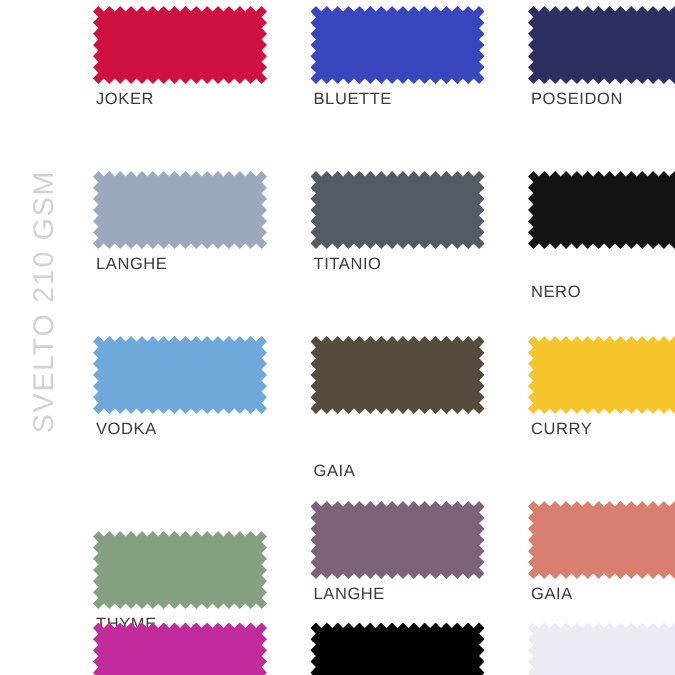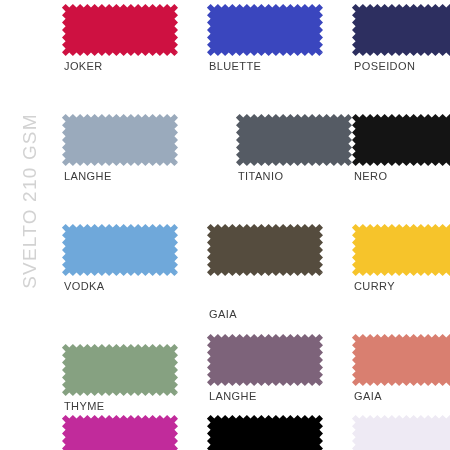--- a/index.html
+++ b/index.html
@@ -112,35 +112,35 @@
         <div class="swatch-label" style="color: rgb(59, 59, 59);">POSEIDON</div>
       </div>
       <div class="swatch-cell" style="left: 62px; top: 114px;">
         <div class="swatch">
           <svg viewBox="0 0 116 52" xmlns="http://www.w3.org/2000/svg">
             <polygon points="0.00,3.60 3.63,0.00 7.25,3.60 10.88,0.00 14.50,3.60 18.13,0.00 21.75,3.60 25.38,0.00 29.00,3.60 32.63,0.00 36.25,3.60 39.88,0.00 43.50,3.60 47.13,0.00 50.75,3.60 54.38,0.00 58.00,3.60 61.63,0.00 65.25,3.60 68.88,0.00 72.50,3.60 76.13,0.00 79.75,3.60 83.38,0.00 87.00,3.60 90.63,0.00 94.25,3.60 97.88,0.00 101.50,3.60 105.13,0.00 108.75,3.60 112.38,0.00 112.40,3.60 112.40,0.00 116.00,3.71 112.40,7.43 116.00,11.14 112.40,14.86 116.00,18.57 112.40,22.29 116.00,26.00 112.40,29.71 116.00,33.43 112.40,37.14 116.00,40.86 112.40,44.57 116.00,48.29 112.40,48.40 116.00,48.40 112.38,52.00 108.75,48.40 105.13,52.00 101.50,48.40 97.88,52.00 94.25,48.40 90.63,52.00 87.00,48.40 83.38,52.00 79.75,48.40 76.13,52.00 72.50,48.40 68.88,52.00 65.25,48.40 61.63,52.00 58.00,48.40 54.38,52.00 50.75,48.40 47.13,52.00 43.50,48.40 39.88,52.00 36.25,48.40 32.63,52.00 29.00,48.40 25.38,52.00 21.75,48.40 18.13,52.00 14.50,48.40 10.88,52.00 7.25,48.40 3.63,52.00 3.60,48.40 3.60,52.00 0.00,48.29 3.60,44.57 0.00,40.86 3.60,37.14 0.00,33.43 3.60,29.71 0.00,26.00 3.60,22.29 0.00,18.57 3.60,14.86 0.00,11.14 3.60,7.43 0.00,3.71" fill="#9aaabc"></polygon>
           </svg>
         </div>
         <div class="swatch-label" style="color: rgb(59, 59, 59);">LANGHE</div>
       </div>
-      <div class="swatch-cell" style="left: 207px; top: 114px; margin-left: 29px;">
+      <div class="swatch-cell" style="left: 207px; top: 114px;">
         <div class="swatch">
           <svg viewBox="0 0 116 52" xmlns="http://www.w3.org/2000/svg">
             <polygon points="0.00,3.60 3.63,0.00 7.25,3.60 10.88,0.00 14.50,3.60 18.13,0.00 21.75,3.60 25.38,0.00 29.00,3.60 32.63,0.00 36.25,3.60 39.88,0.00 43.50,3.60 47.13,0.00 50.75,3.60 54.38,0.00 58.00,3.60 61.63,0.00 65.25,3.60 68.88,0.00 72.50,3.60 76.13,0.00 79.75,3.60 83.38,0.00 87.00,3.60 90.63,0.00 94.25,3.60 97.88,0.00 101.50,3.60 105.13,0.00 108.75,3.60 112.38,0.00 112.40,3.60 112.40,0.00 116.00,3.71 112.40,7.43 116.00,11.14 112.40,14.86 116.00,18.57 112.40,22.29 116.00,26.00 112.40,29.71 116.00,33.43 112.40,37.14 116.00,40.86 112.40,44.57 116.00,48.29 112.40,48.40 116.00,48.40 112.38,52.00 108.75,48.40 105.13,52.00 101.50,48.40 97.88,52.00 94.25,48.40 90.63,52.00 87.00,48.40 83.38,52.00 79.75,48.40 76.13,52.00 72.50,48.40 68.88,52.00 65.25,48.40 61.63,52.00 58.00,48.40 54.38,52.00 50.75,48.40 47.13,52.00 43.50,48.40 39.88,52.00 36.25,48.40 32.63,52.00 29.00,48.40 25.38,52.00 21.75,48.40 18.13,52.00 14.50,48.40 10.88,52.00 7.25,48.40 3.63,52.00 3.60,48.40 3.60,52.00 0.00,48.29 3.60,44.57 0.00,40.86 3.60,37.14 0.00,33.43 3.60,29.71 0.00,26.00 3.60,22.29 0.00,18.57 3.60,14.86 0.00,11.14 3.60,7.43 0.00,3.71" fill="#555b64"></polygon>
           </svg>
         </div>
         <div class="swatch-label" style="color: rgb(59, 59, 59);">TITANIO</div>
       </div>
       <div class="swatch-cell" style="left: 352px; top: 114px;">
         <div class="swatch">
           <svg viewBox="0 0 116 52" xmlns="http://www.w3.org/2000/svg">
             <polygon points="0.00,3.60 3.63,0.00 7.25,3.60 10.88,0.00 14.50,3.60 18.13,0.00 21.75,3.60 25.38,0.00 29.00,3.60 32.63,0.00 36.25,3.60 39.88,0.00 43.50,3.60 47.13,0.00 50.75,3.60 54.38,0.00 58.00,3.60 61.63,0.00 65.25,3.60 68.88,0.00 72.50,3.60 76.13,0.00 79.75,3.60 83.38,0.00 87.00,3.60 90.63,0.00 94.25,3.60 97.88,0.00 101.50,3.60 105.13,0.00 108.75,3.60 112.38,0.00 112.40,3.60 112.40,0.00 116.00,3.71 112.40,7.43 116.00,11.14 112.40,14.86 116.00,18.57 112.40,22.29 116.00,26.00 112.40,29.71 116.00,33.43 112.40,37.14 116.00,40.86 112.40,44.57 116.00,48.29 112.40,48.40 116.00,48.40 112.38,52.00 108.75,48.40 105.13,52.00 101.50,48.40 97.88,52.00 94.25,48.40 90.63,52.00 87.00,48.40 83.38,52.00 79.75,48.40 76.13,52.00 72.50,48.40 68.88,52.00 65.25,48.40 61.63,52.00 58.00,48.40 54.38,52.00 50.75,48.40 47.13,52.00 43.50,48.40 39.88,52.00 36.25,48.40 32.63,52.00 29.00,48.40 25.38,52.00 21.75,48.40 18.13,52.00 14.50,48.40 10.88,52.00 7.25,48.40 3.63,52.00 3.60,48.40 3.60,52.00 0.00,48.29 3.60,44.57 0.00,40.86 3.60,37.14 0.00,33.43 3.60,29.71 0.00,26.00 3.60,22.29 0.00,18.57 3.60,14.86 0.00,11.14 3.60,7.43 0.00,3.71" fill="#141414"></polygon>
           </svg>
         </div>
-        <div class="swatch-label" style="color: rgb(59, 59, 59);">NERO</div>
+        <div class="swatch-label" style="color: rgb(59, 59, 59); margin-top: 19px;">NERO</div>
       </div>
       <div class="swatch-cell" style="left: 62px; top: 224px;">
         <div class="swatch">
           <svg viewBox="0 0 116 52" xmlns="http://www.w3.org/2000/svg">
             <polygon points="0.00,3.60 3.63,0.00 7.25,3.60 10.88,0.00 14.50,3.60 18.13,0.00 21.75,3.60 25.38,0.00 29.00,3.60 32.63,0.00 36.25,3.60 39.88,0.00 43.50,3.60 47.13,0.00 50.75,3.60 54.38,0.00 58.00,3.60 61.63,0.00 65.25,3.60 68.88,0.00 72.50,3.60 76.13,0.00 79.75,3.60 83.38,0.00 87.00,3.60 90.63,0.00 94.25,3.60 97.88,0.00 101.50,3.60 105.13,0.00 108.75,3.60 112.38,0.00 112.40,3.60 112.40,0.00 116.00,3.71 112.40,7.43 116.00,11.14 112.40,14.86 116.00,18.57 112.40,22.29 116.00,26.00 112.40,29.71 116.00,33.43 112.40,37.14 116.00,40.86 112.40,44.57 116.00,48.29 112.40,48.40 116.00,48.40 112.38,52.00 108.75,48.40 105.13,52.00 101.50,48.40 97.88,52.00 94.25,48.40 90.63,52.00 87.00,48.40 83.38,52.00 79.75,48.40 76.13,52.00 72.50,48.40 68.88,52.00 65.25,48.40 61.63,52.00 58.00,48.40 54.38,52.00 50.75,48.40 47.13,52.00 43.50,48.40 39.88,52.00 36.25,48.40 32.63,52.00 29.00,48.40 25.38,52.00 21.75,48.40 18.13,52.00 14.50,48.40 10.88,52.00 7.25,48.40 3.63,52.00 3.60,48.40 3.60,52.00 0.00,48.29 3.60,44.57 0.00,40.86 3.60,37.14 0.00,33.43 3.60,29.71 0.00,26.00 3.60,22.29 0.00,18.57 3.60,14.86 0.00,11.14 3.60,7.43 0.00,3.71" fill="#6fa8da"></polygon>
           </svg>
         </div>
         <div class="swatch-label" style="color: rgb(59, 59, 59);">VODKA</div>
       </div>
       <div class="swatch-cell" style="left: 207px; top: 224px;">
@@ -152,21 +152,21 @@
         <div class="swatch-label" style="color: rgb(59, 59, 59); margin-top: 28px;">GAIA</div>
       </div>
       <div class="swatch-cell" style="left: 352px; top: 224px;">
         <div class="swatch">
           <svg viewBox="0 0 116 52" xmlns="http://www.w3.org/2000/svg">
             <polygon points="0.00,3.60 3.63,0.00 7.25,3.60 10.88,0.00 14.50,3.60 18.13,0.00 21.75,3.60 25.38,0.00 29.00,3.60 32.63,0.00 36.25,3.60 39.88,0.00 43.50,3.60 47.13,0.00 50.75,3.60 54.38,0.00 58.00,3.60 61.63,0.00 65.25,3.60 68.88,0.00 72.50,3.60 76.13,0.00 79.75,3.60 83.38,0.00 87.00,3.60 90.63,0.00 94.25,3.60 97.88,0.00 101.50,3.60 105.13,0.00 108.75,3.60 112.38,0.00 112.40,3.60 112.40,0.00 116.00,3.71 112.40,7.43 116.00,11.14 112.40,14.86 116.00,18.57 112.40,22.29 116.00,26.00 112.40,29.71 116.00,33.43 112.40,37.14 116.00,40.86 112.40,44.57 116.00,48.29 112.40,48.40 116.00,48.40 112.38,52.00 108.75,48.40 105.13,52.00 101.50,48.40 97.88,52.00 94.25,48.40 90.63,52.00 87.00,48.40 83.38,52.00 79.75,48.40 76.13,52.00 72.50,48.40 68.88,52.00 65.25,48.40 61.63,52.00 58.00,48.40 54.38,52.00 50.75,48.40 47.13,52.00 43.50,48.40 39.88,52.00 36.25,48.40 32.63,52.00 29.00,48.40 25.38,52.00 21.75,48.40 18.13,52.00 14.50,48.40 10.88,52.00 7.25,48.40 3.63,52.00 3.60,48.40 3.60,52.00 0.00,48.29 3.60,44.57 0.00,40.86 3.60,37.14 0.00,33.43 3.60,29.71 0.00,26.00 3.60,22.29 0.00,18.57 3.60,14.86 0.00,11.14 3.60,7.43 0.00,3.71" fill="#f6c42b"></polygon>
           </svg>
         </div>
         <div class="swatch-label" style="color: rgb(59, 59, 59);">CURRY</div>
       </div>
-      <div class="swatch-cell" style="left: 62px; top: 344px;">
+      <div class="swatch-cell" style="left: 62px; top: 354px;">
         <div class="swatch">
           <svg viewBox="0 0 116 52" xmlns="http://www.w3.org/2000/svg">
             <polygon points="0.00,3.60 3.63,0.00 7.25,3.60 10.88,0.00 14.50,3.60 18.13,0.00 21.75,3.60 25.38,0.00 29.00,3.60 32.63,0.00 36.25,3.60 39.88,0.00 43.50,3.60 47.13,0.00 50.75,3.60 54.38,0.00 58.00,3.60 61.63,0.00 65.25,3.60 68.88,0.00 72.50,3.60 76.13,0.00 79.75,3.60 83.38,0.00 87.00,3.60 90.63,0.00 94.25,3.60 97.88,0.00 101.50,3.60 105.13,0.00 108.75,3.60 112.38,0.00 112.40,3.60 112.40,0.00 116.00,3.71 112.40,7.43 116.00,11.14 112.40,14.86 116.00,18.57 112.40,22.29 116.00,26.00 112.40,29.71 116.00,33.43 112.40,37.14 116.00,40.86 112.40,44.57 116.00,48.29 112.40,48.40 116.00,48.40 112.38,52.00 108.75,48.40 105.13,52.00 101.50,48.40 97.88,52.00 94.25,48.40 90.63,52.00 87.00,48.40 83.38,52.00 79.75,48.40 76.13,52.00 72.50,48.40 68.88,52.00 65.25,48.40 61.63,52.00 58.00,48.40 54.38,52.00 50.75,48.40 47.13,52.00 43.50,48.40 39.88,52.00 36.25,48.40 32.63,52.00 29.00,48.40 25.38,52.00 21.75,48.40 18.13,52.00 14.50,48.40 10.88,52.00 7.25,48.40 3.63,52.00 3.60,48.40 3.60,52.00 0.00,48.29 3.60,44.57 0.00,40.86 3.60,37.14 0.00,33.43 3.60,29.71 0.00,26.00 3.60,22.29 0.00,18.57 3.60,14.86 0.00,11.14 3.60,7.43 0.00,3.71" fill="#86a181"></polygon>
           </svg>
         </div>
         <div class="swatch-label" style="color: rgb(59, 59, 59);">THYME</div>
       </div>
       <div class="swatch-cell" style="left: 207px; top: 334px;">
         <div class="swatch">
           <svg viewBox="0 0 116 52" xmlns="http://www.w3.org/2000/svg">

